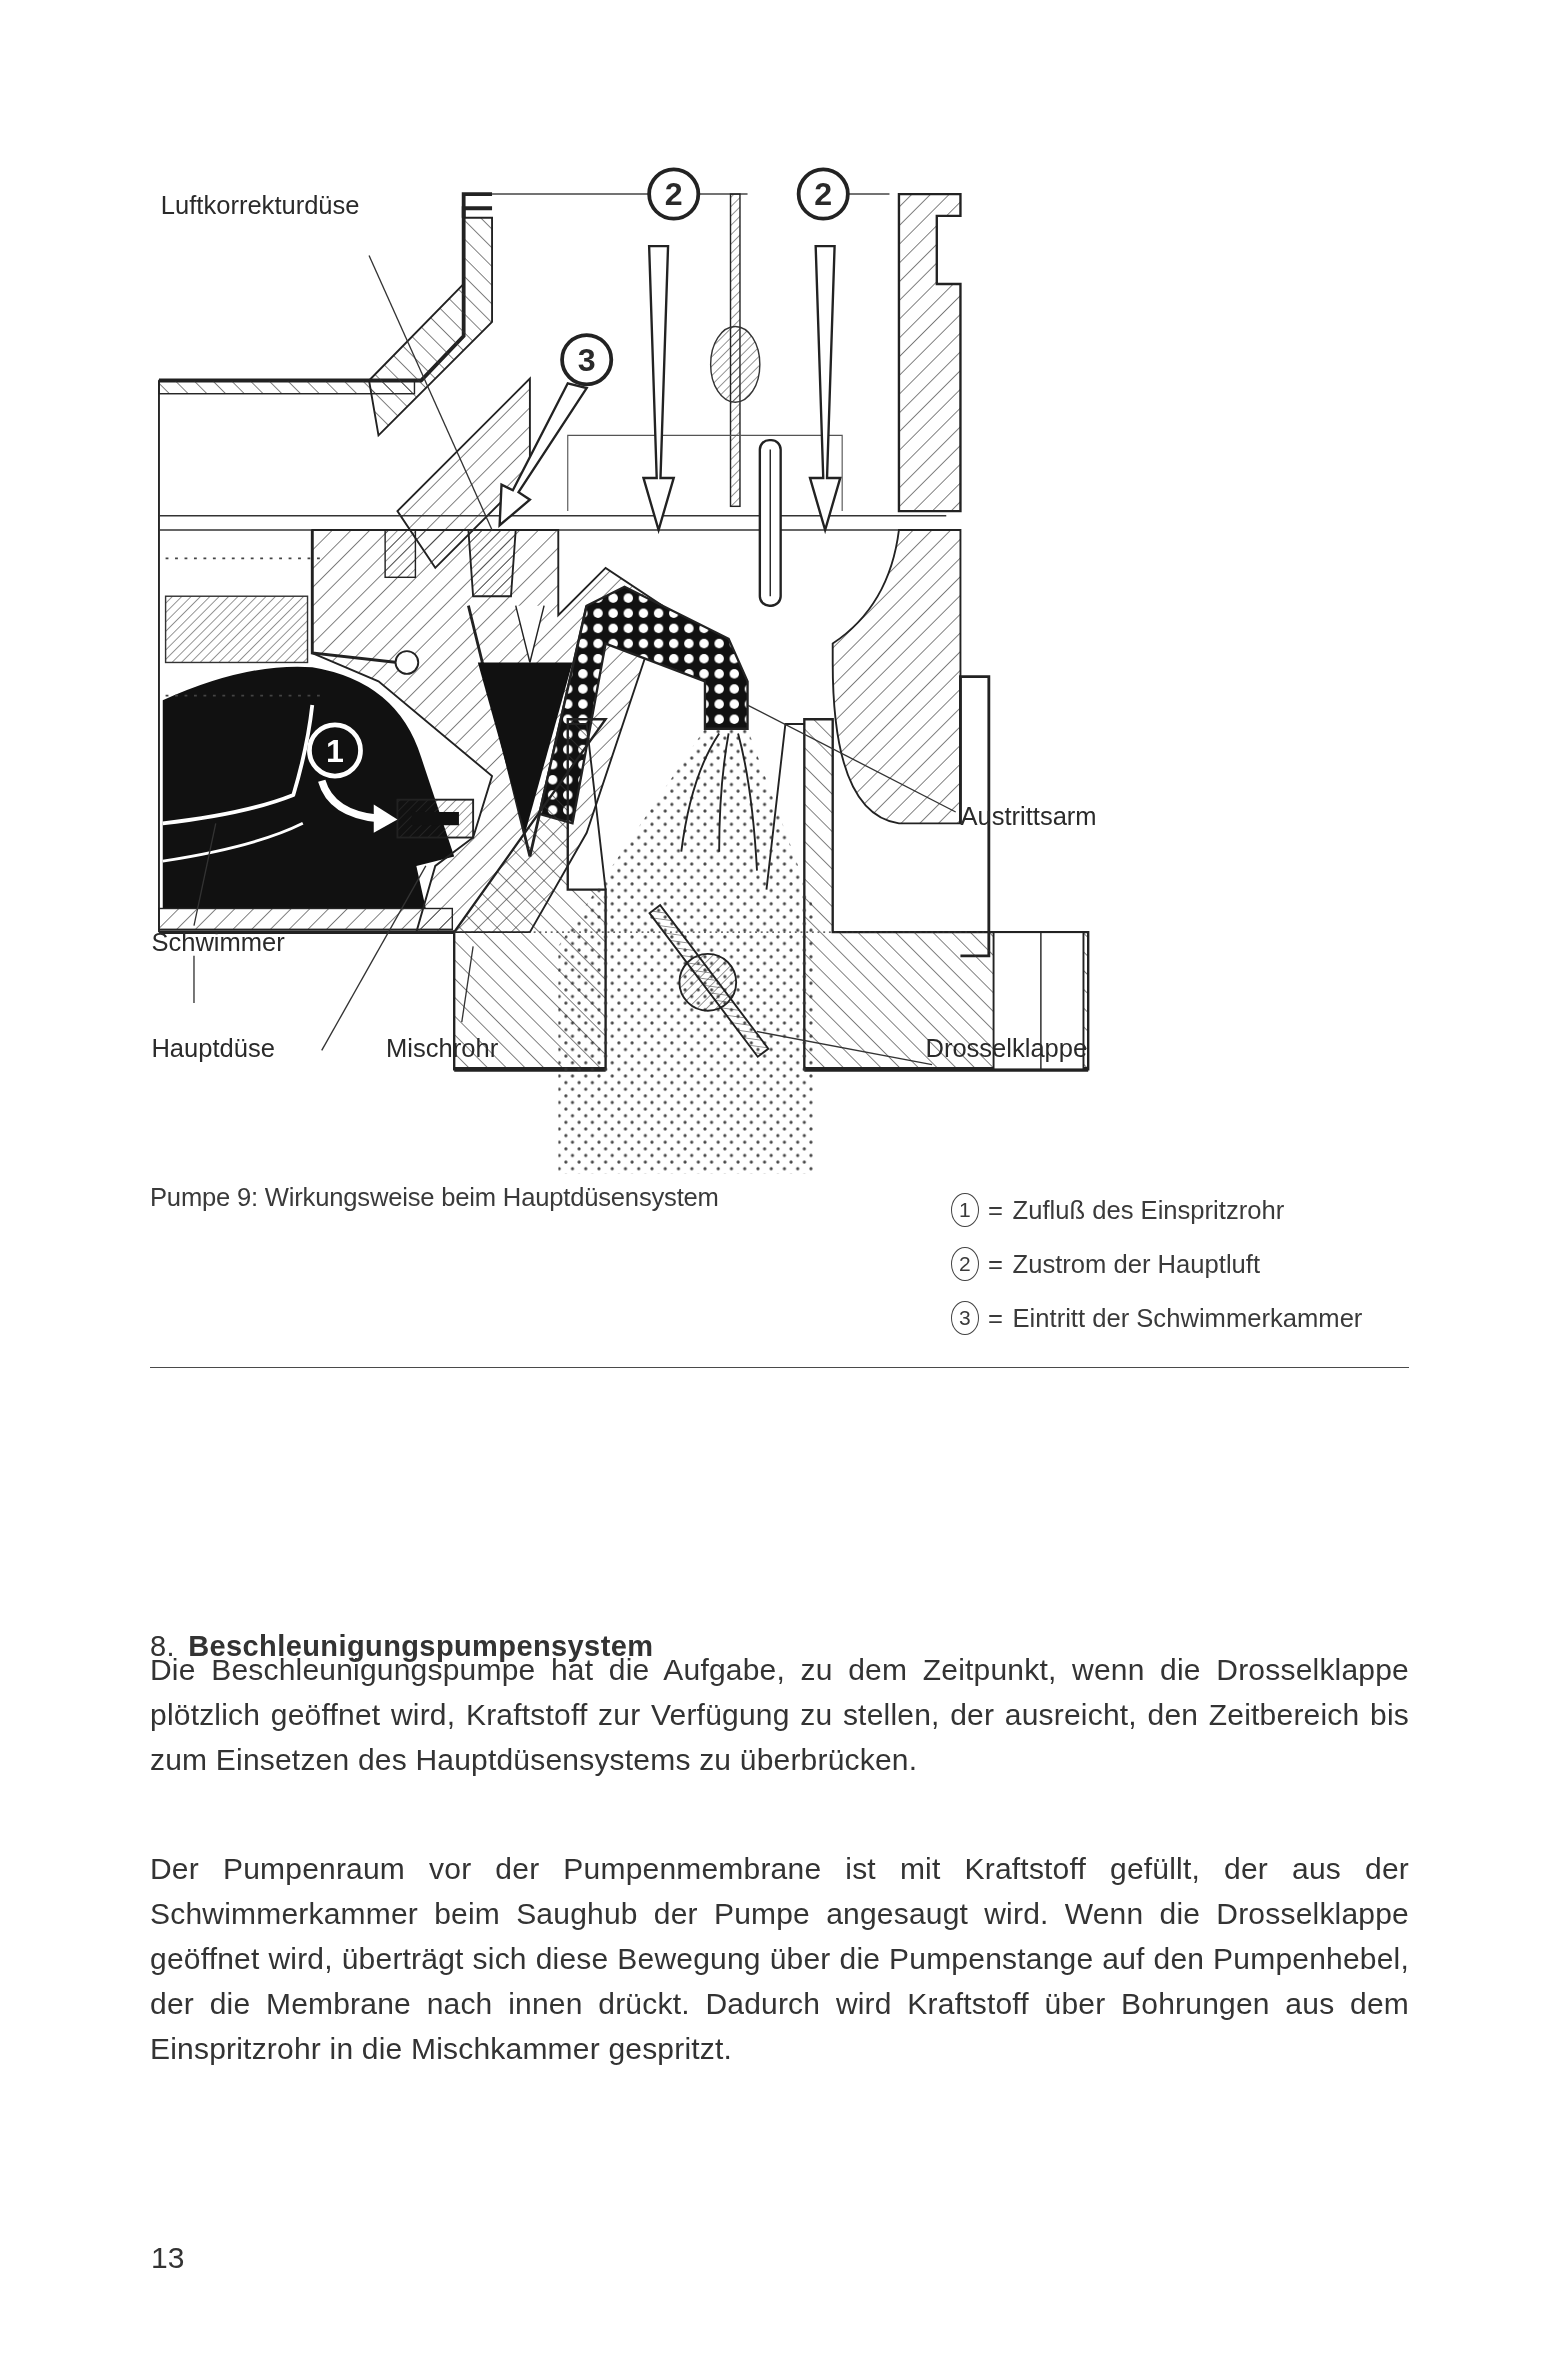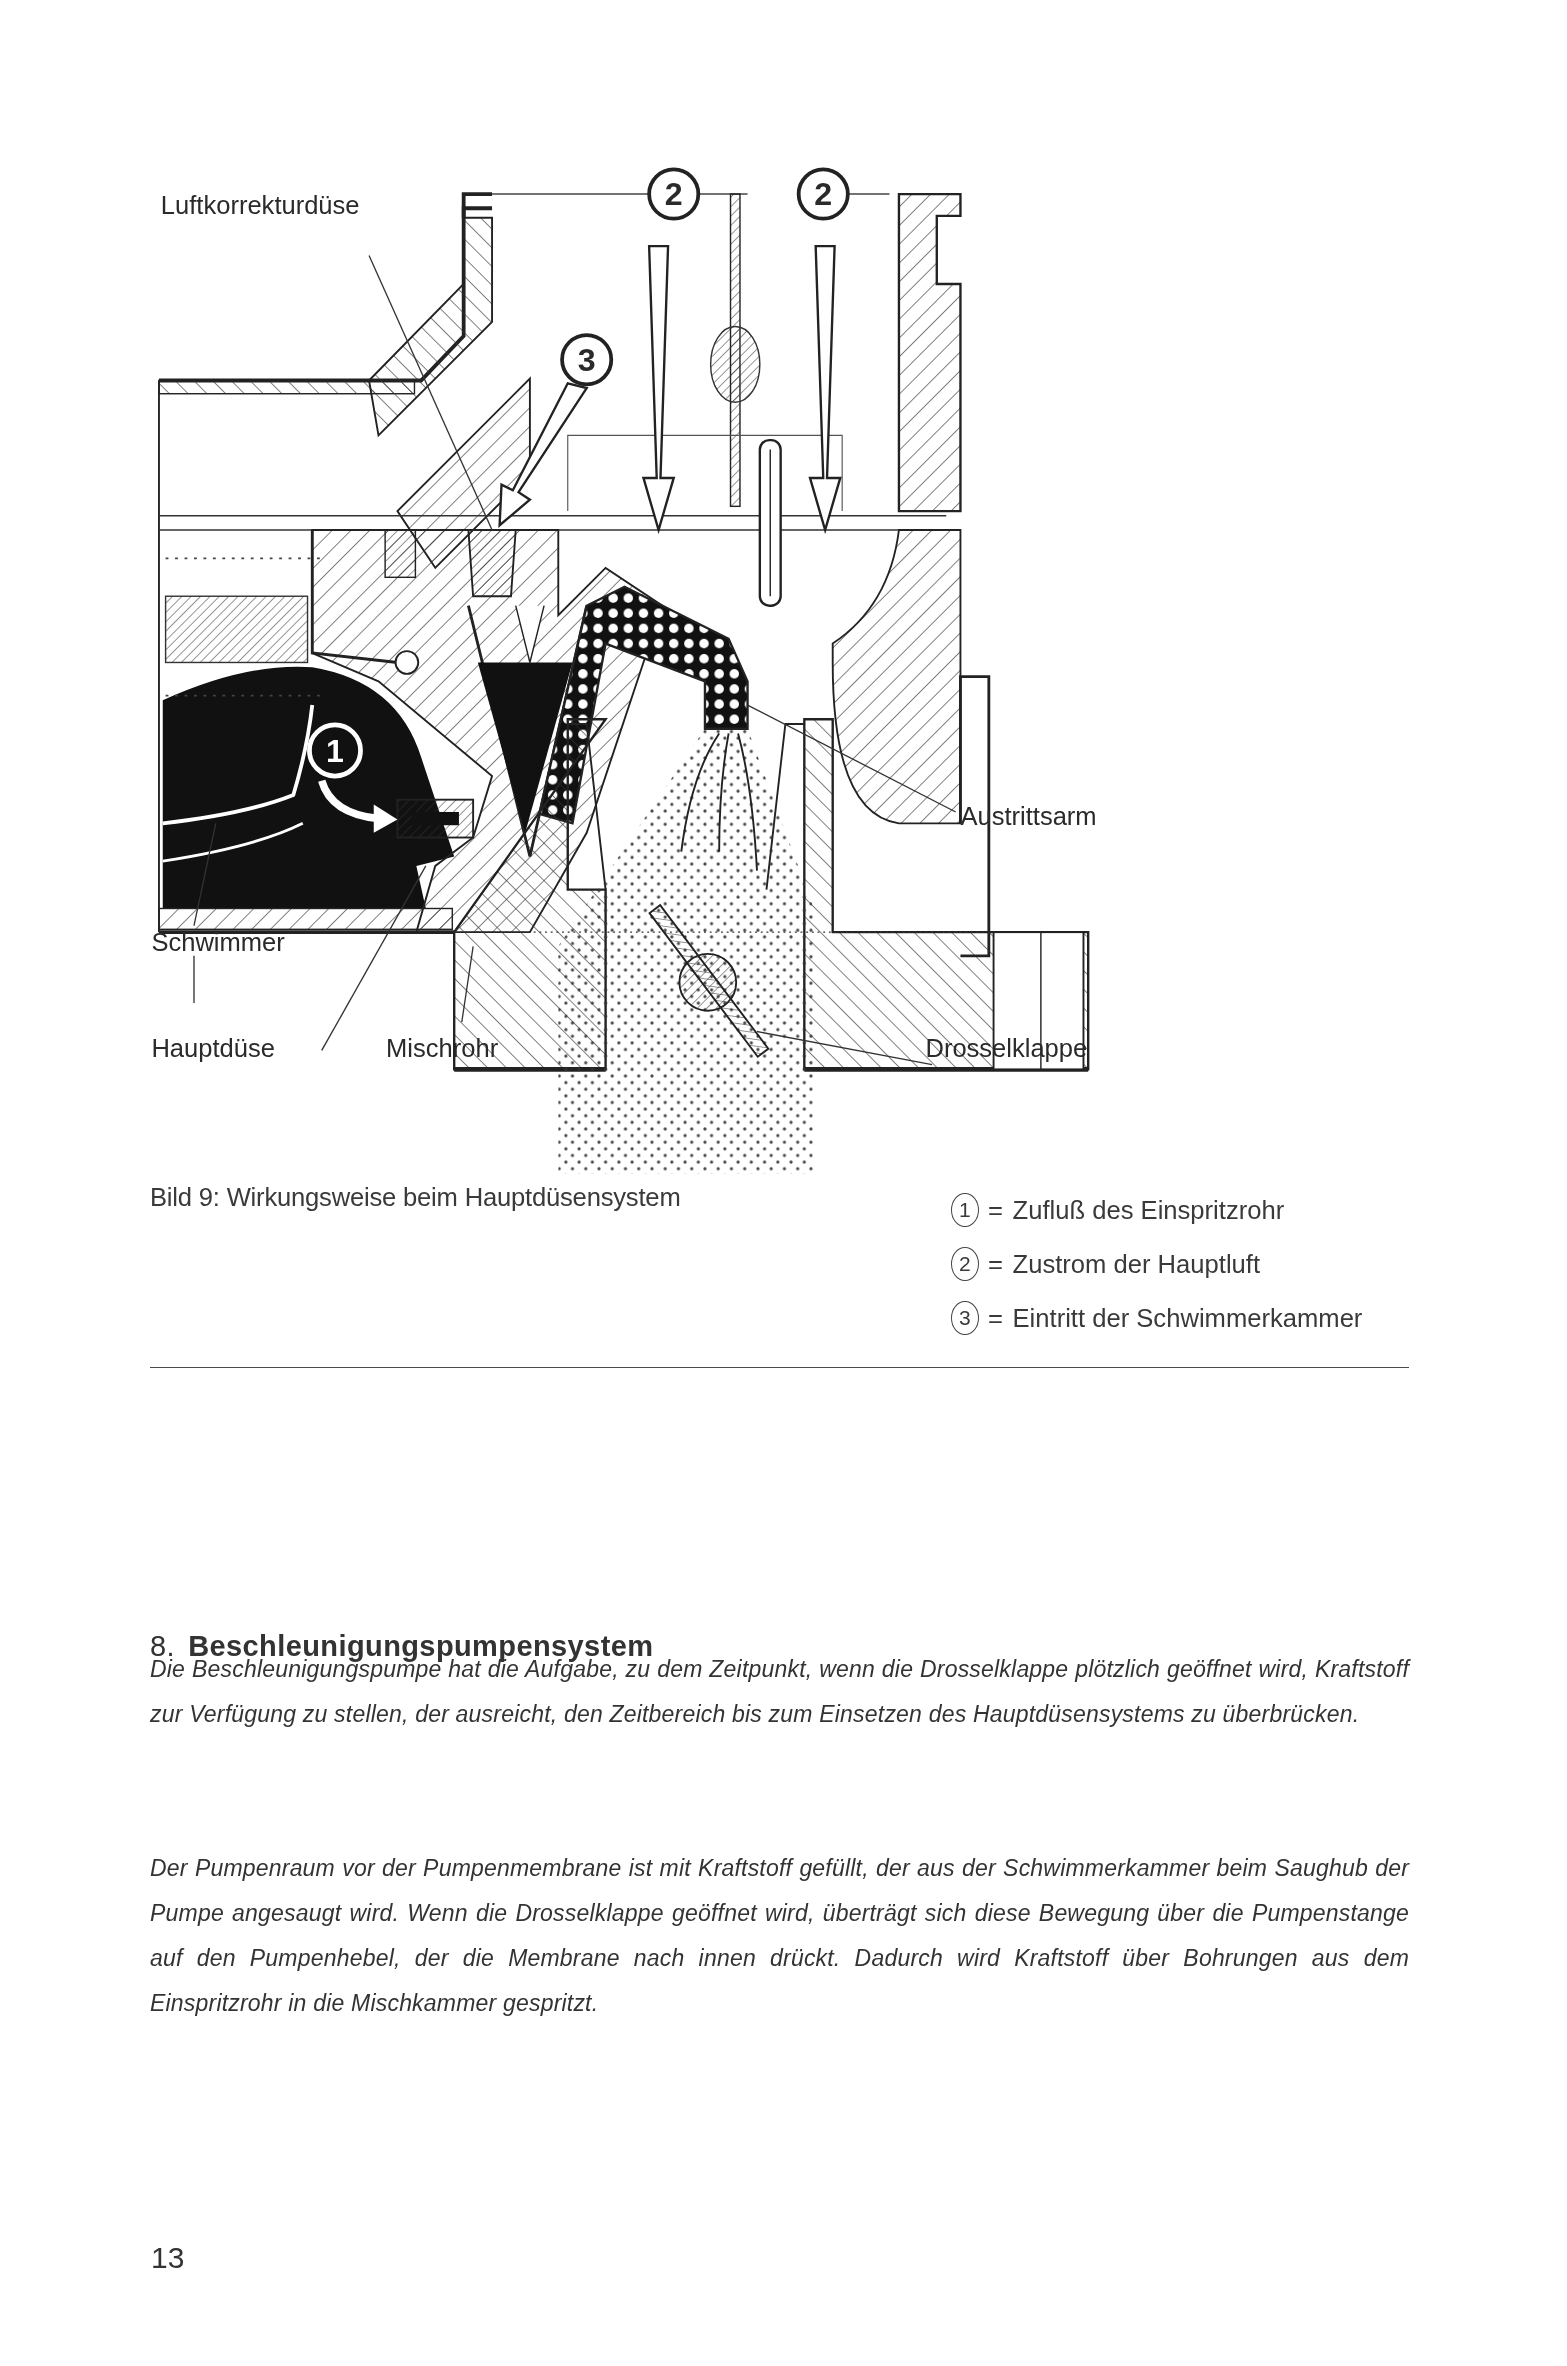--- a/index.html
+++ b/index.html
@@ -15,22 +15,22 @@
   .legend-row { display: flex; align-items: center; height: 54px; }
   .legend-num { display: inline-flex; align-items: center; justify-content: center;
                 width: 25.6px; height: 32px; border: 1.5px solid #444; border-radius: 50%;
                 font-size: 21px; margin-right: 9.5px; }
   .legend-eq { margin-right: 9.5px; }
   .rule { position: absolute; left: 150px; top: 1367px; width: 1259px; height: 0;
           border-top: 1.9px solid #4a4a4a; }
   .heading { position: absolute; left: 150px; top: 1582px; font-size: 29px;
              font-weight: bold; color: #333; letter-spacing: 0.4px; margin-top: 48px; }
   .heading .num { font-weight: normal; margin-right: 13.2px; }
-  .para { position: absolute; left: 150px; width: 1259px; font-size: 23px;
-          line-height: 45px; text-align: justify; color: #333; letter-spacing: 0.2px; font-style: italic; }
+  .para { position: absolute; left: 150px; width: 1259px; font-size: 30px;
+          line-height: 45px; text-align: justify; color: #333; letter-spacing: 0.2px; }
   .p1 { top: 1647px; }
   .p2 { top: 1846px; }
   .pagenum { position: absolute; left: 151px; top: 2241px; font-size: 30px; color: #333; }
 </style>
 </head>
 <body>
 
 <svg class="diagram" viewBox="0 0 1656 1250" xmlns="http://www.w3.org/2000/svg">
   <defs>
     <pattern id="hatchA" width="14" height="14" patternUnits="userSpaceOnUse" patternTransform="rotate(45)">
@@ -173,21 +173,21 @@
   </g>
 
   <text class="dlabel" x="170" y="226">Luftkorrekturdüse</text>
   <text class="dlabel" x="1015" y="872">Austrittsarm</text>
   <text class="dlabel" x="160" y="1005">Schwimmer</text>
   <text class="dlabel" x="160" y="1117">Hauptdüse</text>
   <text class="dlabel" x="408" y="1117">Mischrohr</text>
   <text class="dlabel" x="978" y="1117">Drosselklappe</text>
 </svg>
 
-<div class="caption">Bild 9:  Wirkungsweise beim Hauptdüsensystem</div>
+<div class="caption">Pumpe 9:  Wirkungsweise beim Hauptdüsensystem</div>
 
 <div class="legend">
   <div class="legend-row">
     <span class="legend-num">1</span>
     <span class="legend-eq">=</span>
     <span>Zufluß des Einspritzrohr</span>
   </div>
   <div class="legend-row">
     <span class="legend-num">2</span>
     <span class="legend-eq">=</span>

